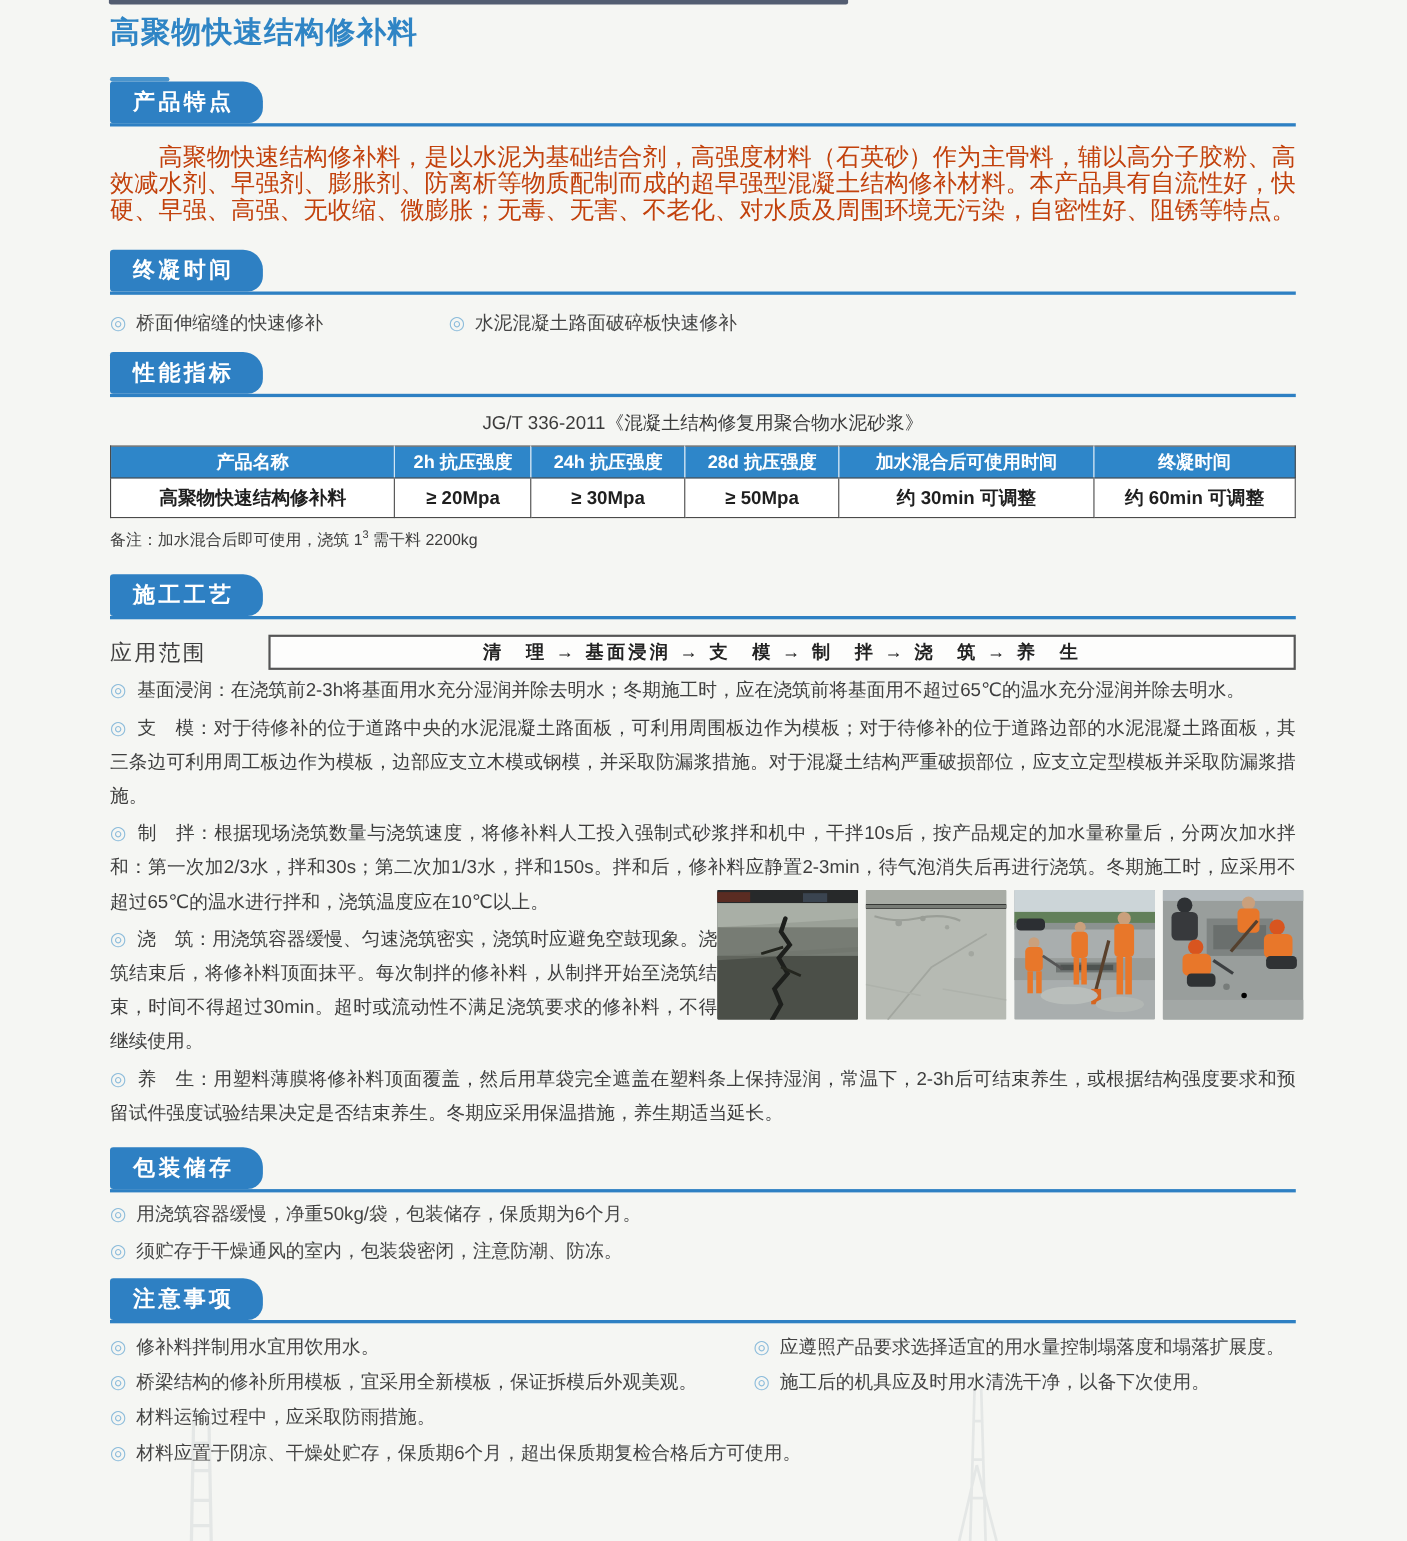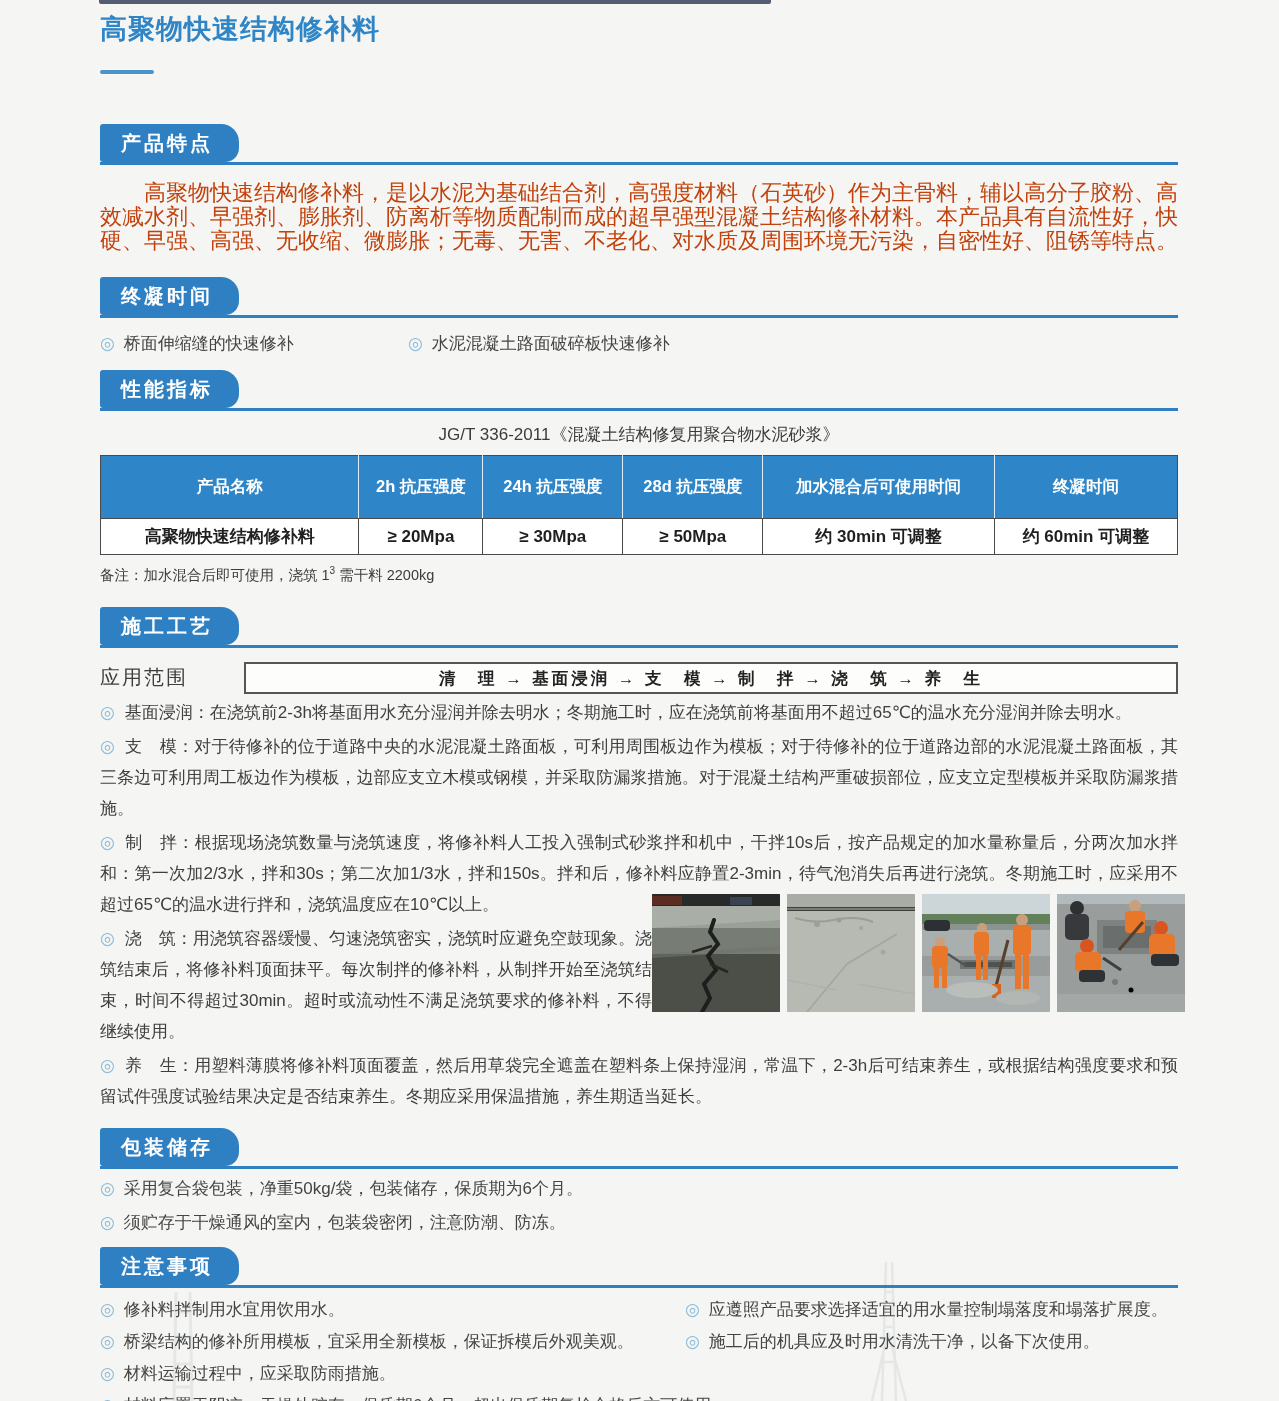--- a/index.html
+++ b/index.html
@@ -29,40 +29,40 @@
   .section-header { border-bottom: 3px solid #2e80c3; font-size: 0; }
   .tab {
     display: inline-block;
     background: #2e80c3; color: #ffffff;
     font-size: 20px; font-weight: bold; letter-spacing: 3px;
     line-height: 24px; padding: 7px 26px 7px 21px;
     border-radius: 3px 18px 14px 3px;
     vertical-align: bottom;
   }
 
-  .features { margin-top: 50px; }
+  .features { }
   .features-para {
     margin-top: 16px;
     font-size: 22px; line-height: 24px;
     text-align: justify; text-indent: 2em; color: #c2410c;
   }
 
   .applications { margin-top: 24px; }
   .app-items { display: flex; margin-top: 12px; }
   .app-item { display: flex; align-items: center; font-size: 17px; line-height: 28px; color: #444; }
   .app-item:first-child { width: 308px; }
   .ring-bullet { color: #8cbcdb; font-size: 17px; margin-right: 9px; flex: none; }
 
   .performance { margin-top: 12px; }
   .table-caption { margin-top: 12px; text-align: center; font-size: 17px; color: #3b3b3b; line-height: 24px; }
   table.perf-table { width: 100%; border-collapse: collapse; margin-top: 8px; border: 1px solid #4a4a4a; }
   .perf-table th {
     background: #2e86c9; color: #ffffff;
     font-size: 16.5px; font-weight: 600;
-    padding: 20px 3px; border: 1px solid rgba(255,255,255,.85);
+    padding: 3px 3px; border: 1px solid rgba(255,255,255,.85);
     border-top: 1px solid #4a4a4a; border-bottom: 1px solid #4a4a4a;
   }
   .perf-table th:first-child { border-left: 1px solid #4a4a4a; }
   .perf-table th:last-child { border-right: 1px solid #4a4a4a; }
   .perf-table td {
     background: #ffffff; color: #1f1f1f;
     font-size: 17px; font-weight: 600; text-align: center;
     padding: 6px 3px; border: 1px solid #4a4a4a;
   }
   .col-name { width: 24%; } .col-2h { width: 11.5%; } .col-24h { width: 13%; }
@@ -271,21 +271,21 @@
 
     <p class="step"><span class="ring-bullet">◎</span><span>养　生</span><span>：用塑料薄膜将修补料顶面覆盖，然后用草袋完全遮盖在塑料条上保持湿润，常温下，2-3h后可结束养生，或根据结构强度要求和预留试件强度试验结果决定是否结束养生。冬期应采用保温措施，养生期适当延长。</span></p>
   </section>
 
   <section class="section packaging">
     <div class="section-header">
       <span class="tab">包装储存</span>
     </div>
     <div class="pack-item">
       <span class="ring-bullet">◎</span>
-      <span>采用复合袋包装，净重50kg/袋，包装储存，保质期为6个月。</span>
+      <span>用浇筑容器缓慢，净重50kg/袋，包装储存，保质期为6个月。</span>
     </div>
     <div class="pack-item">
       <span class="ring-bullet">◎</span>
       <span>须贮存于干燥通风的室内，包装袋密闭，注意防潮、防冻。</span>
     </div>
   </section>
 
   <section class="section notes">
     <div class="section-header">
       <span class="tab">注意事项</span>

